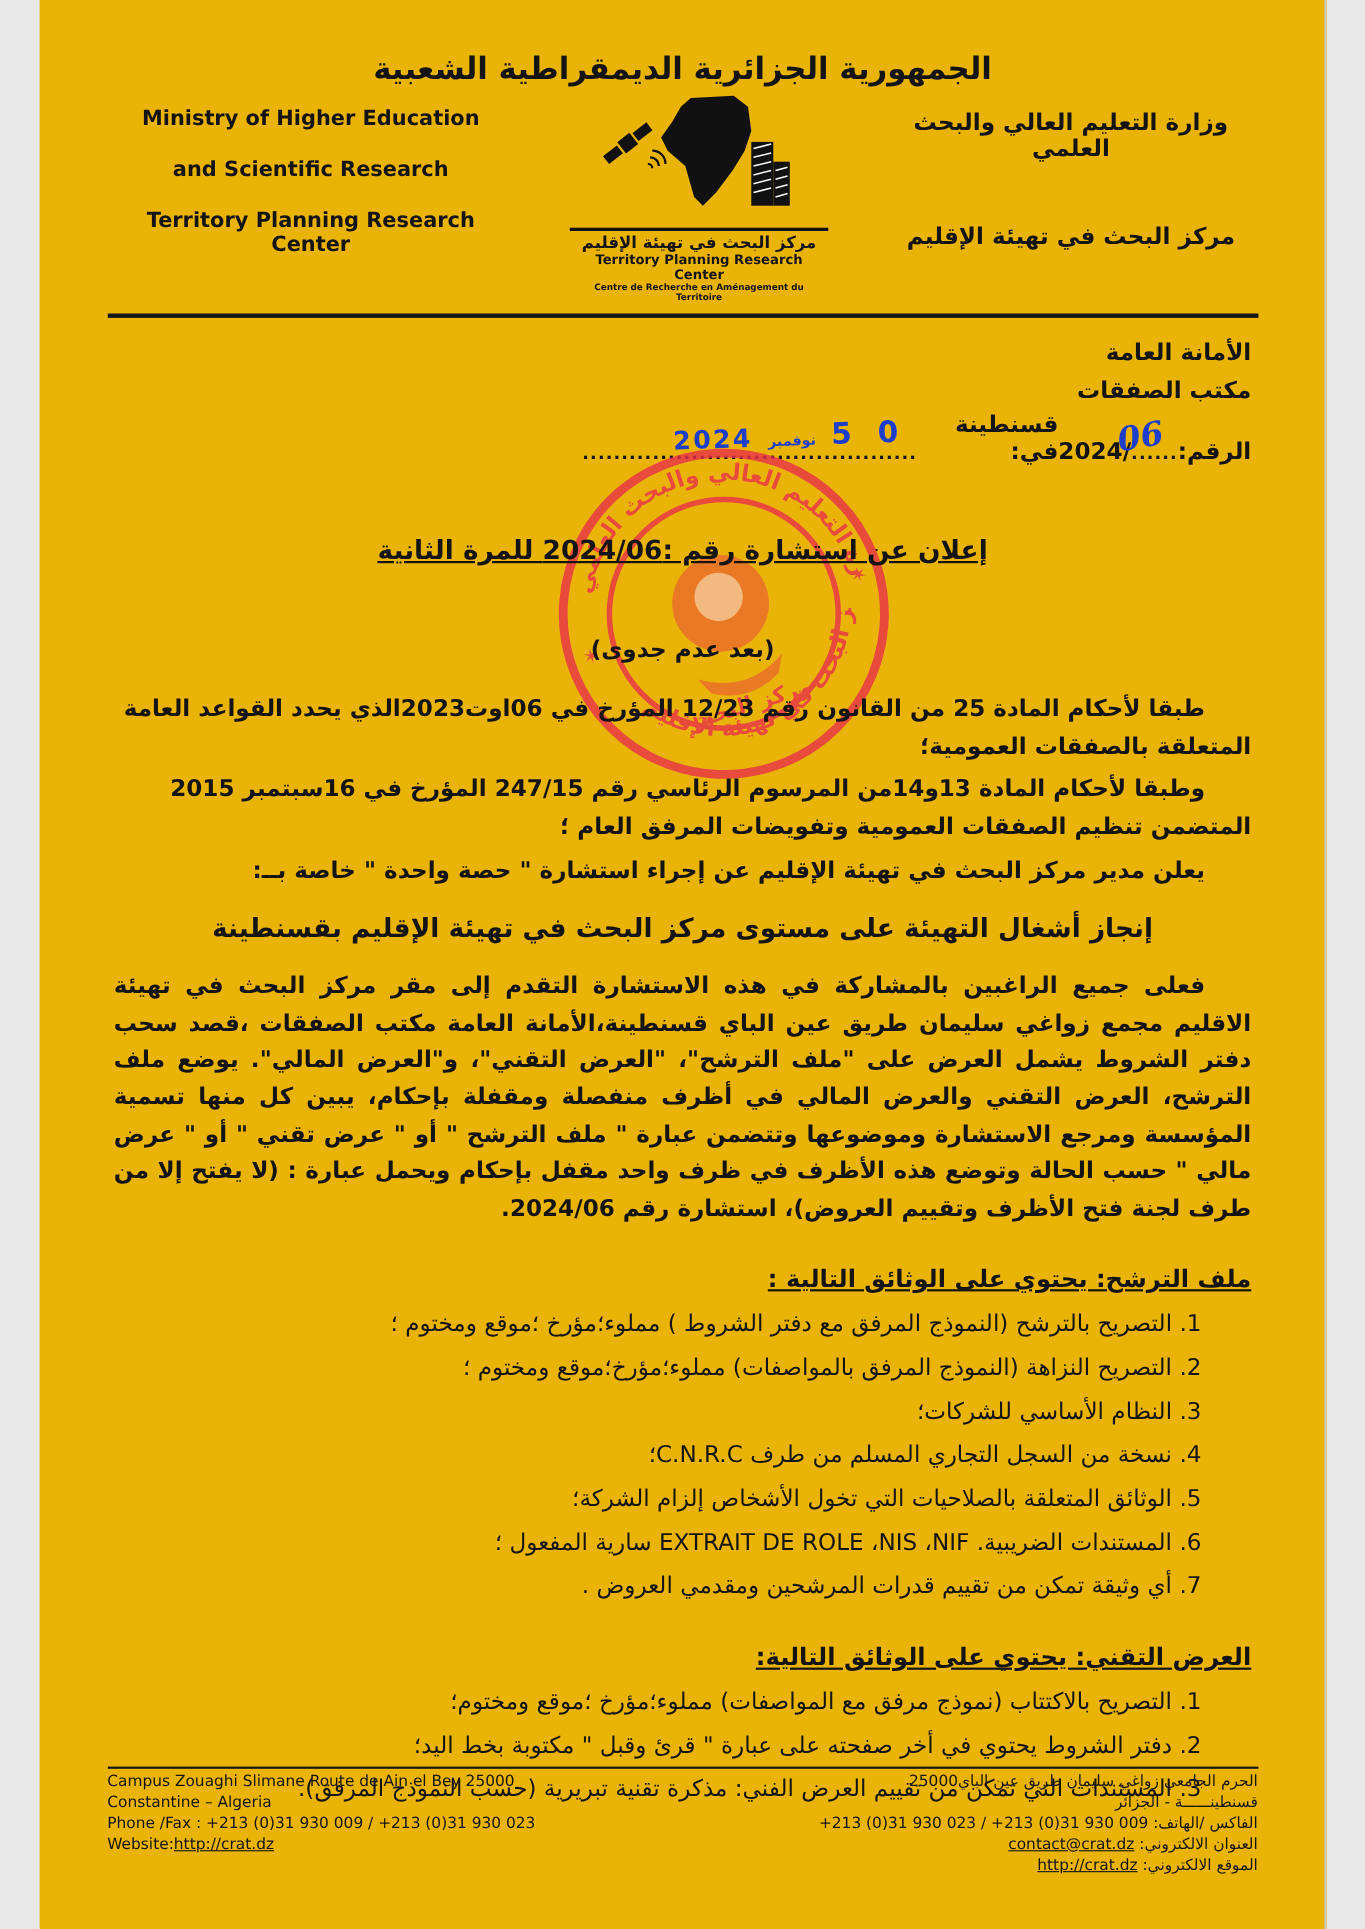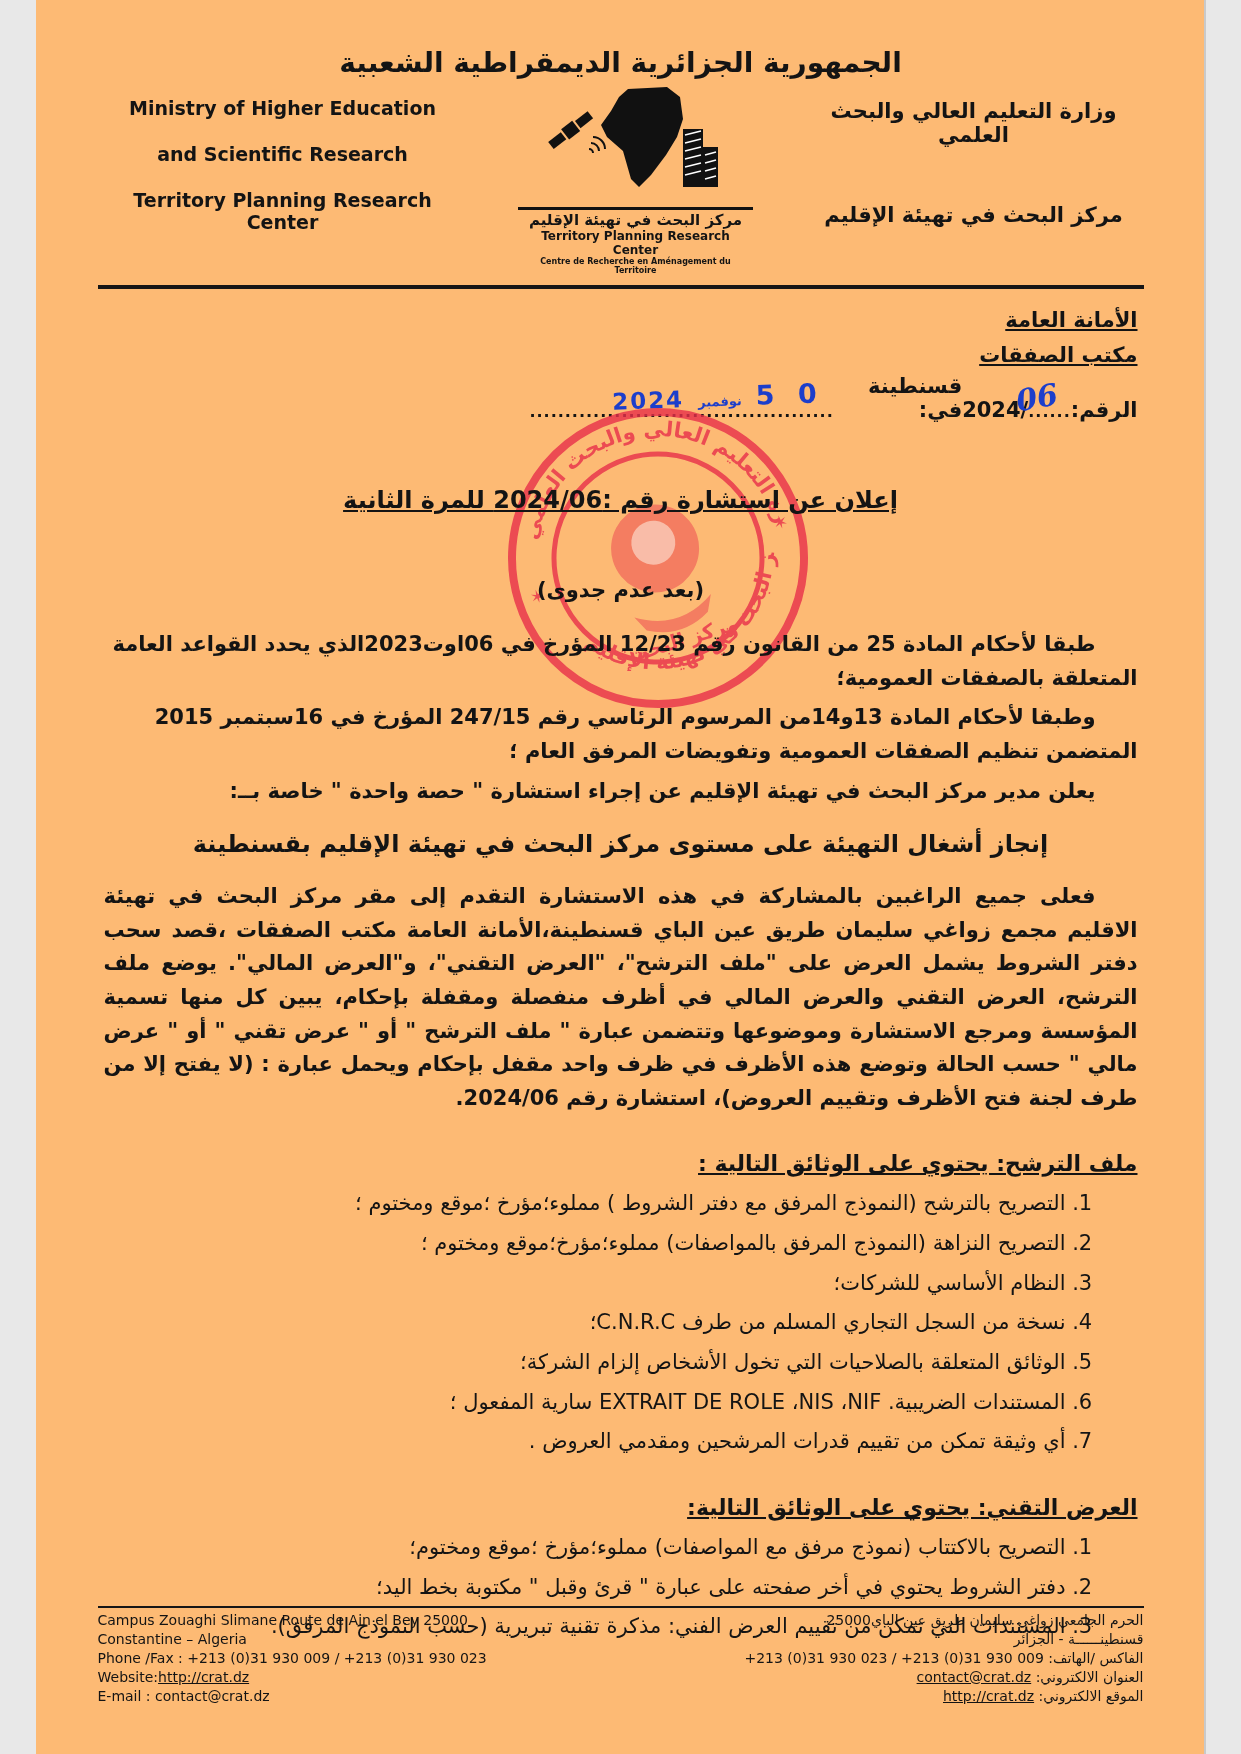--- a/index.html
+++ b/index.html
@@ -1,37 +1,37 @@
 <!DOCTYPE html>
 <html><head>
 <meta charset="utf-8">
 <style>
   html,body{margin:0;padding:0;background:#e8e8e8;}
   .page{
-    width:1170px;height:1754px;margin:0 auto;background:#fdba74;
+    width:1170px;height:1754px;margin:0 auto;background:#eab308;
     position:relative;overflow:hidden;color:#141414;
     font-family:"DejaVu Sans","Liberation Sans",sans-serif;
   }
   .scan-edge{position:absolute;right:0;top:0;bottom:0;width:2px;background:#c9c9c9;}
   
   .gov-ar{padding-top:46px;text-align:center;font-size:28px;font-weight:bold;direction:rtl;}
   .gov-en{text-align:center;font-size:24px;font-weight:bold;letter-spacing:-0.5px;margin-top:2px;}
   .header-row{display:flex;justify-content:space-between;align-items:flex-start;padding:6px 62px 0 62px;}
   .h-left{width:370px;text-align:center;font-weight:bold;font-size:19px;padding-top:12px;}
   .h-left div{margin-bottom:24px;}
   .h-logo{width:235px;text-align:center;}
   .h-logo .cap-ar{font-weight:bold;font-size:15px;direction:rtl;border-top:3px solid #111;padding-top:1px;}
   .h-logo .cap-en{font-weight:bold;font-size:12px;}
   .h-logo .cap-fr{font-size:8px;font-weight:bold;}
   .h-right{width:340px;text-align:center;font-weight:bold;font-size:21px;direction:rtl;padding-top:14px;}
   .h-right .l2{margin-top:56px;}
   .divider{height:4px;background:#161616;margin:10px 62px 0 62px;}
   
   .meta{padding:14px 68px 0 68px;direction:rtl;font-weight:bold;font-size:21px;}
-  .meta .m-line{text-align:right;line-height:1.65;text-decoration:underline;}
+  .meta .m-line{text-align:right;line-height:1.65;}
   .meta-row3{display:flex;flex-direction:row;justify-content:space-between;align-items:flex-end;direction:rtl;margin-top:2px;}
   .ref-line{display:flex;direction:rtl;align-items:flex-end;}
   .ref-dots-wrap{position:relative;display:inline-block;}
   .ref-hand{
     position:absolute;left:-12px;top:-18px;color:#1c3ecb;
     font-family:"DejaVu Serif","Liberation Serif",serif;
     font-style:italic;font-size:30px;transform:rotate(-10deg);font-weight:bold;
   }
   .date-block{display:flex;direction:rtl;align-items:flex-end;margin-left:470px;}
   .date-dots-wrap{position:relative;display:inline-block;min-width:250px;}
@@ -210,21 +210,20 @@
     <li>دفتر الشروط يحتوي في أخر صفحته على عبارة " قرئ وقبل " مكتوبة بخط اليد؛</li>
     <li>المستندات التي تمكن من تقييم العرض الفني: مذكرة تقنية تبريرية (حسب النموذج المرفق).</li>
   </ol>
 
   <div class="footer">
     <div class="f-left">
       <div>Campus Zouaghi Slimane Route de Ain el Bey 25000</div>
       <div>Constantine – Algeria</div>
       <div>Phone /Fax : +213 (0)31 930 009 /  +213 (0)31 930 023</div>
       <div><span>Website:</span><span class="f-link">http://crat.dz</span></div>
-      <div><span>E-mail : </span><span>contact@crat.dz</span></div>
     </div>
     <div class="f-right">
       <div>الحرم الجامعي زواغي سليمان طريق عين الباي25000</div>
       <div>قسنطينــــــة - الجزائر</div>
       <div><span>الفاكس /الهاتف: </span><span dir="ltr">+213 (0)31 930 023 / +213 (0)31 930 009</span></div>
       <div><span>العنوان الالكتروني: </span><span class="f-link" dir="ltr">contact@crat.dz</span></div>
       <div><span>الموقع الالكتروني: </span><span class="f-link" dir="ltr">http://crat.dz</span></div>
     </div>
   </div>
 </div>

